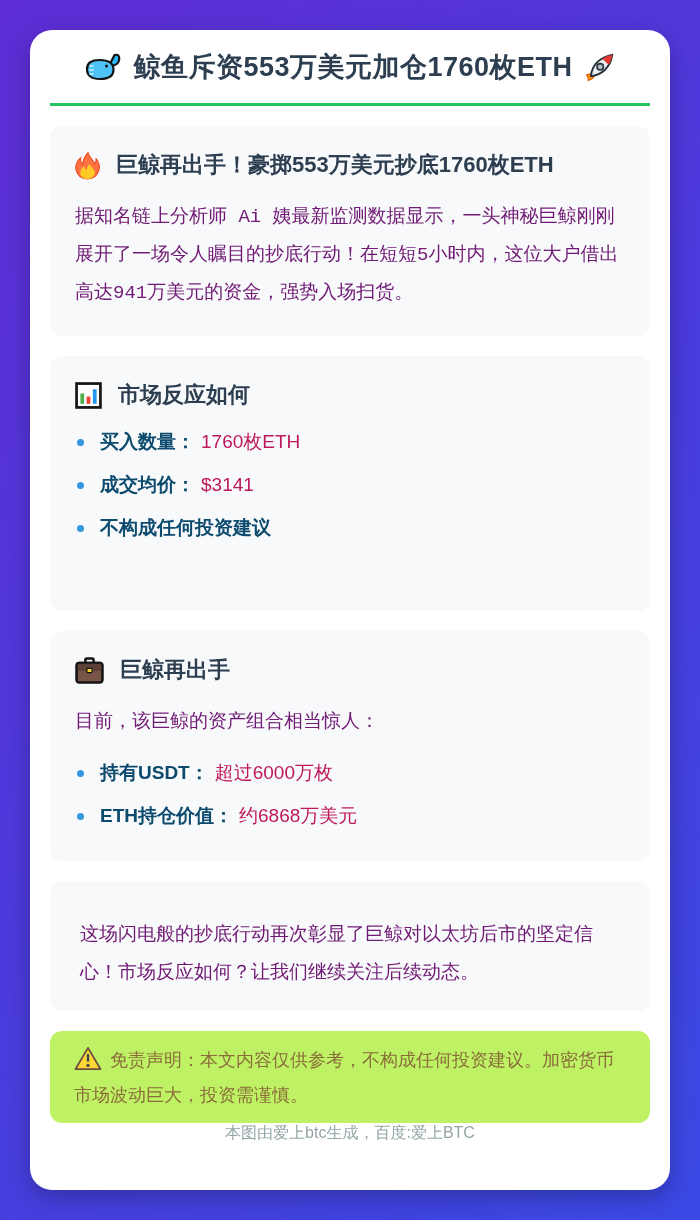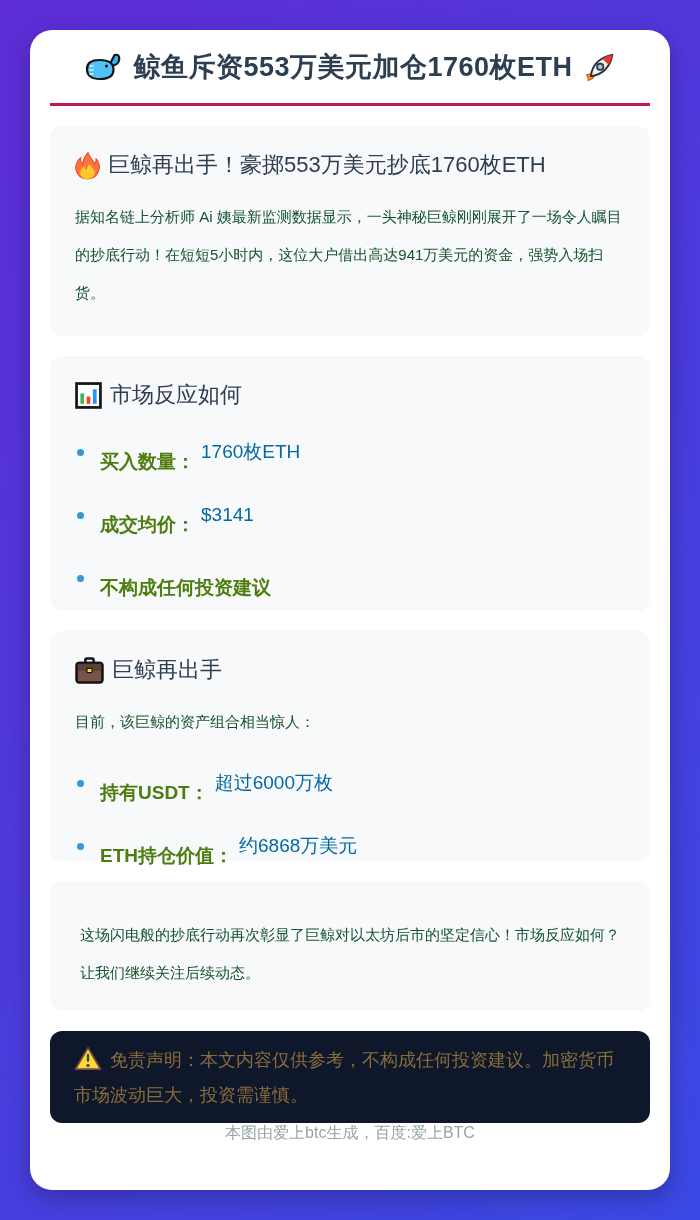--- a/index.html
+++ b/index.html
@@ -21,50 +21,51 @@
     border-radius: 22px;
     padding: 0 20px;
     box-shadow: 0 8px 24px rgba(0,0,0,0.25);
   }
   .title-bar {
     height: 73px;
     display: flex;
     align-items: center;
     justify-content: center;
     gap: 12px;
-    border-bottom: 3px solid #be185d;
+    border-bottom: 3px solid #22c55e;
   }
   .title-text {
     font-size: 27px;
     font-weight: 700;
     color: #2c3e50;
     letter-spacing: 0.5px;
   }
   .icon { display: inline-flex; align-items: center; flex: none; }
   .section {
     box-sizing: border-box;
     margin-top: 20px;
     background: #f8f9fa;
     border-radius: 12px;
     padding: 24px 25px 22px 25px;
   }
   .section-heading {
     display: flex;
     align-items: center;
-    gap: 8px;
+    gap: 16px;
     font-size: 22px;
-    font-weight: 400;
+    font-weight: 700;
     color: #2c3e50;
     line-height: 30px;
   }
   .para {
     margin: 18px 0 0 0;
-    font-size: 15px;
+    font-size: 19px;
     line-height: 38px;
-    color: #14532d;
+    color: #701a75;
+    font-family: Liberation Mono, monospace;
   }
   .para.no-head { margin: 5px; padding: 4px 0; }
   ul.bullets {
     list-style: none;
     margin: 4px 0 0 0;
     padding: 0;
   }
   ul.bullets li {
     display: flex;
     align-items: center;
@@ -72,27 +73,27 @@
     font-size: 19px;
     line-height: 22px;
   }
   .bullet-dot {
     width: 7px; height: 7px;
     border-radius: 50%;
     background: #3498db;
     margin: 0 16px 0 2px;
     flex: none;
   }
-  .bullet-label { color: #4d7c0f; font-weight: 700; margin-top: 20px; }
-  .bullet-value { color: #0369a1; margin-left: 6px; }
+  .bullet-label { color: #0c4a6e; font-weight: 700; }
+  .bullet-value { color: #be185d; margin-left: 6px; }
   .section.outlook { padding: 26px 25px; }
   .disclaimer {
     box-sizing: border-box;
     margin-top: 20px;
-    background: #0f172a;
+    background: #bef264;
     border-radius: 12px;
     padding: 12px 24px;
     color: #8a6d3b;
     font-size: 18px;
     line-height: 35px;
   }
   .disclaimer .icon { vertical-align: -5px; margin-right: 8px; }
   .footer {
     text-align: center;
     font-size: 16px;

